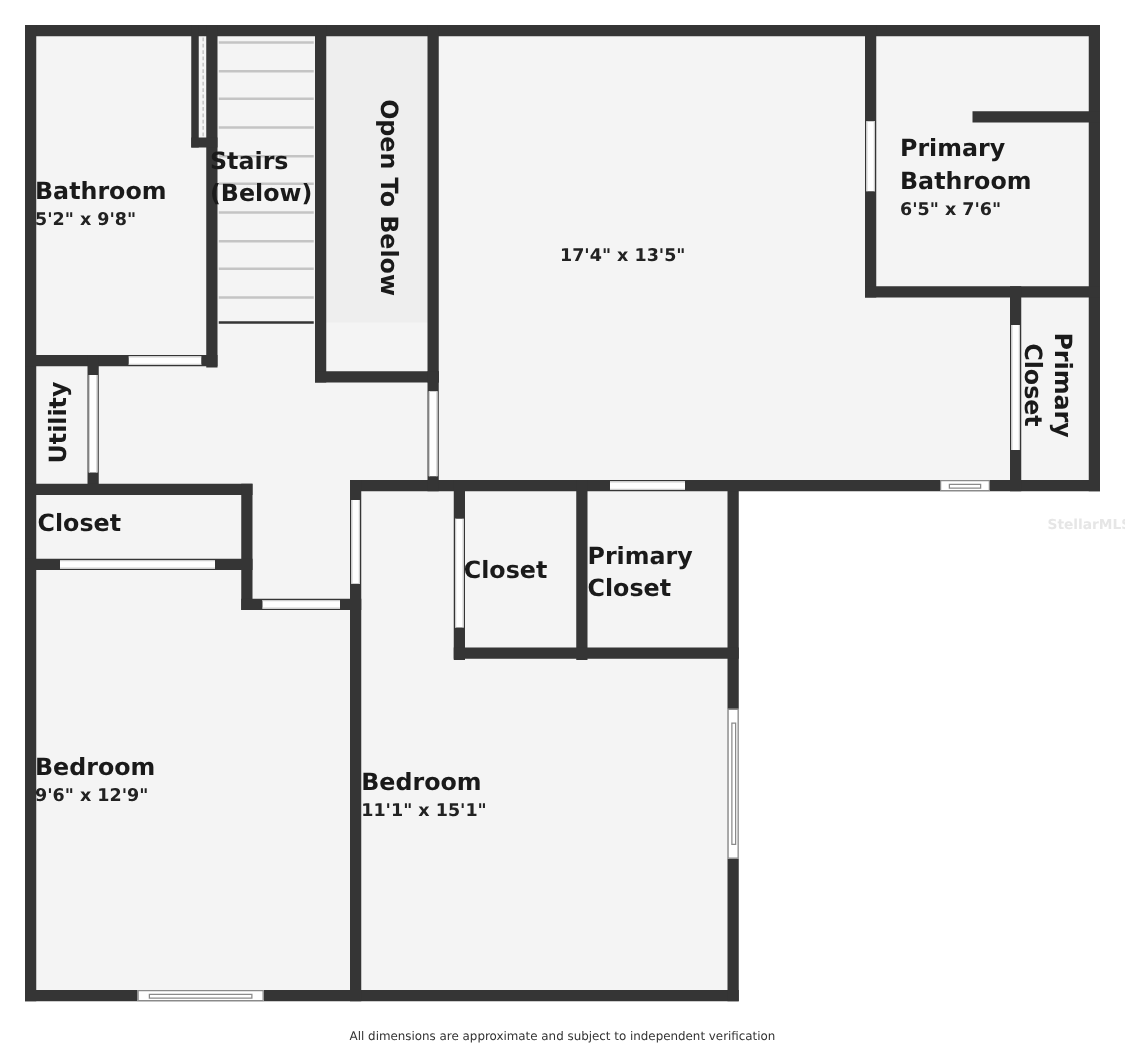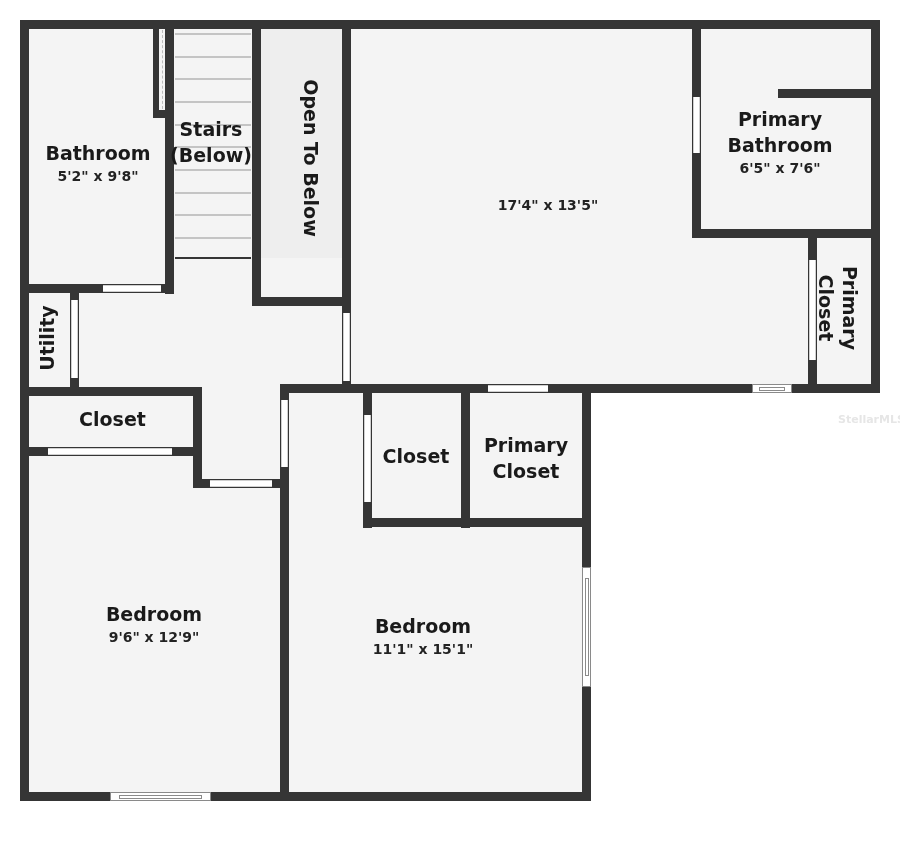--- a/index.html
+++ b/index.html
@@ -7,21 +7,21 @@
   .plan { position:absolute; left:0; top:0; width:900px; height:841px; }
   .room { position:absolute; background:#f4f4f4; }
   .wall { position:absolute; background:#353535; }
   .gap { position:absolute; background:#ffffff; box-sizing:border-box; }
   .gap.h { border-top:1px solid #cfcfcf; border-bottom:1px solid #cfcfcf; }
   .gap.v { border-left:1px solid #cfcfcf; border-right:1px solid #cfcfcf; }
   .win { position:absolute; background:#ffffff; box-sizing:border-box; border:1px solid #8a8a8a; }
   .win .inner { position:absolute; box-sizing:border-box; border:1px solid #8a8a8a; }
   .stairline { position:absolute; height:2px; background:#c4c4c4; }
   .stairline.dark { background:#353535; }
-  .label { position:absolute; text-align:center; color:#1a1a1a; }
+  .label { position:absolute; color:#1a1a1a; }
   .label .name { font-weight:bold; font-size:19px; line-height:26px; display:block; }
   .label .dim { font-weight:bold; font-size:14px; line-height:20px; display:block; color:#222; }
   .vert { position:absolute; font-weight:bold; font-size:19px; line-height:24px; color:#1a1a1a; white-space:nowrap; text-align:center; }
   .note { position:absolute; left:240px; top:824px; width:420px; text-align:center; font-size:9.5px; color:#333; }
   .watermark { position:absolute; left:838px; top:413px; font-size:11px; color:#e6e6e6; font-weight:bold; }
   .dash { position:absolute; width:0; border-left:1px dashed #bbbbbb; }
 </style>
 </head>
 <body>
 
@@ -158,13 +158,14 @@
     <span class="name">Bedroom</span>
     <span class="dim">9'6" x 12'9"</span>
   </div>
 
   <div class="label" style="left:289px;top:613px;width:268px;">
     <span class="name">Bedroom</span>
     <span class="dim">11'1" x 15'1"</span>
   </div>
 
   <div class="watermark">StellarMLS</div>
+  <div class="note">All dimensions are approximate and subject to independent verification</div>
 </div>
 
 </body></html>

